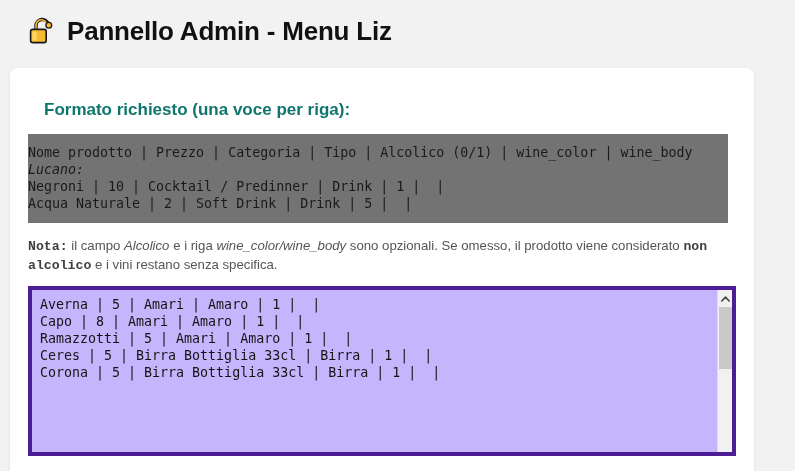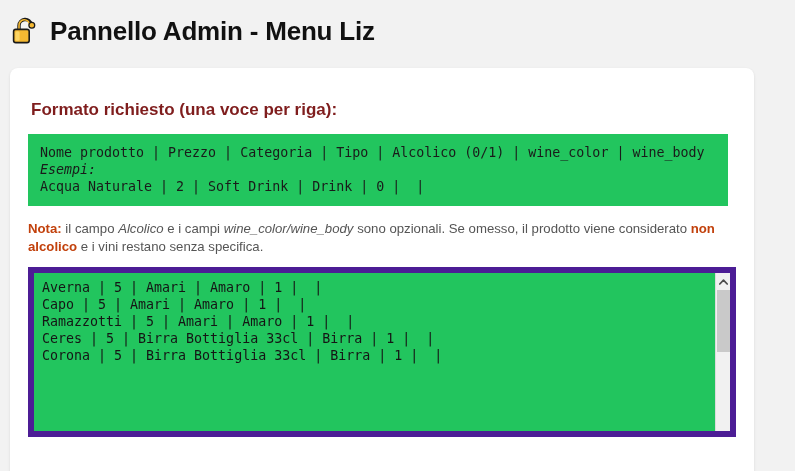--- a/index.html
+++ b/index.html
@@ -18,21 +18,21 @@
     width: 795px;
     height: 471px;
     background: #f2f2f2;
   }
 
   
   .page-header {
     display: flex;
     align-items: center;
     gap: 9px;
-    padding: 14px 0 10px 11px;
+    padding: 14px 0 10px 28px;
     height: 58px;
     text-align: center;
   }
   .lock-emoji {
     width: 30px;
     height: 32px;
     position: relative;
     flex: 0 0 auto;
   }
   .lock-emoji svg { display: block; }
@@ -55,59 +55,59 @@
     background: #ffffff;
     border-radius: 8px;
     box-shadow: 0 1px 3px rgba(0,0,0,0.10);
     padding: 18px 18px 0 18px;
     overflow: hidden;
   }
 
   .section-title {
     font-size: 17px;
     font-weight: bold;
-    color: #7f1d1d;
-    margin: 14px 0 14px 3px;
+    color: #0f766e;
+    margin: 14px 0 14px 16px;
     line-height: 20px;
   }
 
   
   .code-block {
-    background: #22c55e;
-    padding: 10px 12px 11px 12px;
+    background: #737373;
+    padding: 10px 12px 11px 0;
     margin: 0 0 0 0;
     width: 700px;
   }
   .code-line {
     font-family: "DejaVu Sans Mono", monospace;
     font-size: 13.3px;
     line-height: 17px;
     color: #1a1a1a;
     white-space: pre;
   }
   .code-line.italic { font-style: italic; }
 
   
   .note {
     font-size: 13.2px;
     line-height: 18px;
     color: #555555;
     margin: 14px 0 11px 0;
     width: 700px;
   }
-  .note b { color: #c2410c; font-weight: bold; }
+  .note b { color: #404040; font-weight: bold; font-family: Liberation Mono, monospace; }
   .note i { font-style: italic; margin-top: 20px; }
 
   
   .textarea-wrap {
     position: relative;
     width: 708px;
     height: 170px;
-    border: 6px solid #4c1d95;
-    background: #22c55e;
+    border: 4px solid #4c1d95;
+    background: #c4b5fd;
     overflow: hidden;
   }
   .textarea-inner {
     position: absolute;
     left: 0; top: 0;
     width: 693px;
     height: 100%;
     padding: 7px 0 0 8px;
     overflow: hidden;
   }
@@ -168,32 +168,33 @@
     </span>
     <div class="page-title">Pannello Admin - Menu Liz</div>
   </div>
 
   <div class="card">
 
     <div class="section-title">Formato richiesto (una voce per riga):</div>
 
     <div class="code-block">
       <div class="code-line">Nome prodotto | Prezzo | Categoria | Tipo | Alcolico (0/1) | wine_color | wine_body</div>
-      <div class="code-line italic">Esempi:</div>
-      <div class="code-line">Acqua Naturale | 2 | Soft Drink | Drink | 0 |  |</div>
+      <div class="code-line italic">Lucano:</div>
+      <div class="code-line">Negroni | 10 | Cocktail / Predinner | Drink | 1 |  |</div>
+      <div class="code-line">Acqua Naturale | 2 | Soft Drink | Drink | 5 |  |</div>
     </div>
 
     <div class="note">
-      <b>Nota:</b><span> il campo </span><i>Alcolico</i><span> e i campi </span><i>wine_color/wine_body</i><span> sono opzionali. Se omesso, il prodotto viene considerato </span><b>non alcolico</b><span> e i vini restano senza specifica.</span>
+      <b>Nota:</b><span> il campo </span><i>Alcolico</i><span> e i riga </span><i>wine_color/wine_body</i><span> sono opzionali. Se omesso, il prodotto viene considerato </span><b>non alcolico</b><span> e i vini restano senza specifica.</span>
     </div>
 
     <div class="textarea-wrap">
       <div class="textarea-inner">
         <div class="ta-line">Averna | 5 | Amari | Amaro | 1 |  |</div>
-        <div class="ta-line">Capo | 5 | Amari | Amaro | 1 |  |</div>
+        <div class="ta-line">Capo | 8 | Amari | Amaro | 1 |  |</div>
         <div class="ta-line">Ramazzotti | 5 | Amari | Amaro | 1 |  |</div>
         <div class="ta-line">Ceres | 5 | Birra Bottiglia 33cl | Birra | 1 |  |</div>
         <div class="ta-line">Corona | 5 | Birra Bottiglia 33cl | Birra | 1 |  |</div>
       </div>
 
       <div class="scrollbar">
         <div class="sb-arrow-up">
           <svg width="9" height="6" viewBox="0 0 9 6" xmlns="http://www.w3.org/2000/svg">
             <path d="M0.8 5 L4.5 1.2 L8.2 5" fill="none" stroke="#4a4a4a" stroke-width="1.7" stroke-linecap="round" stroke-linejoin="round"></path>
           </svg>

